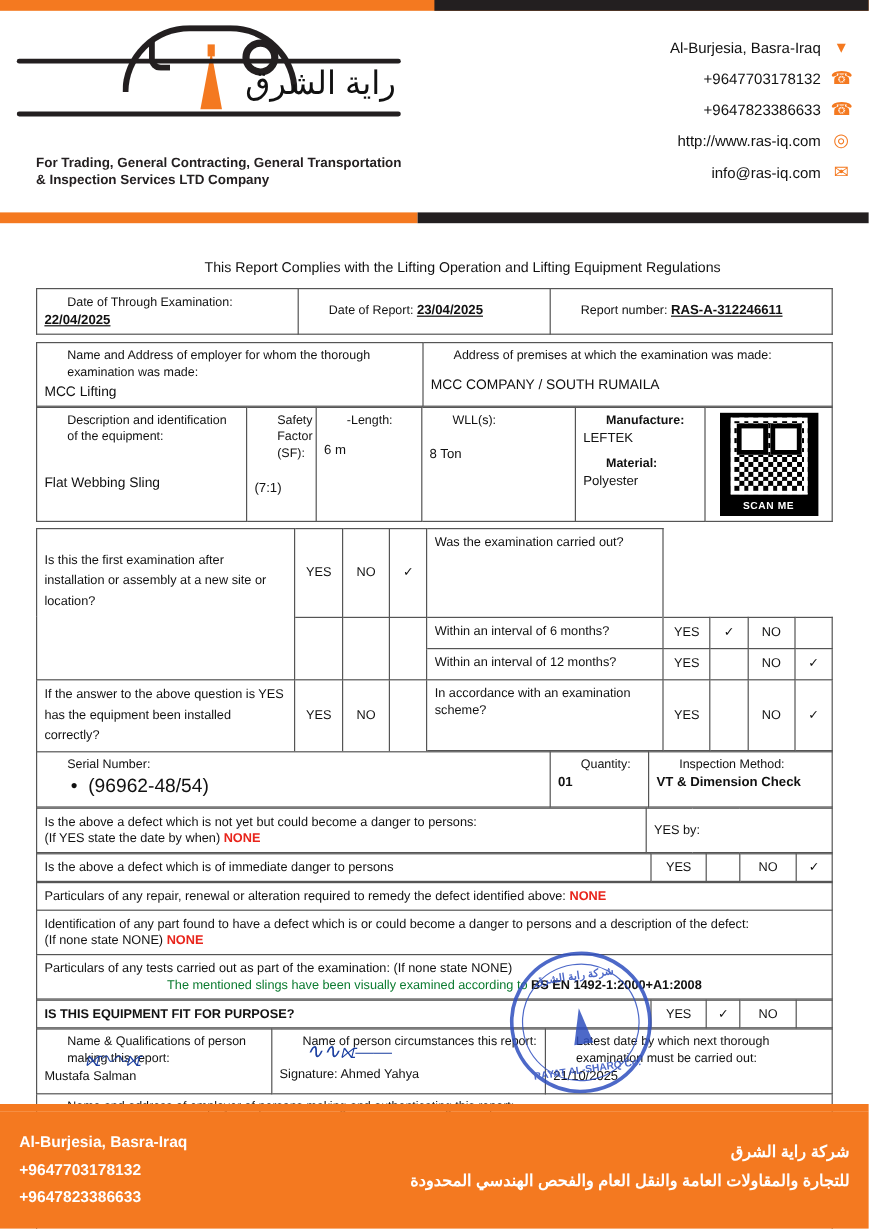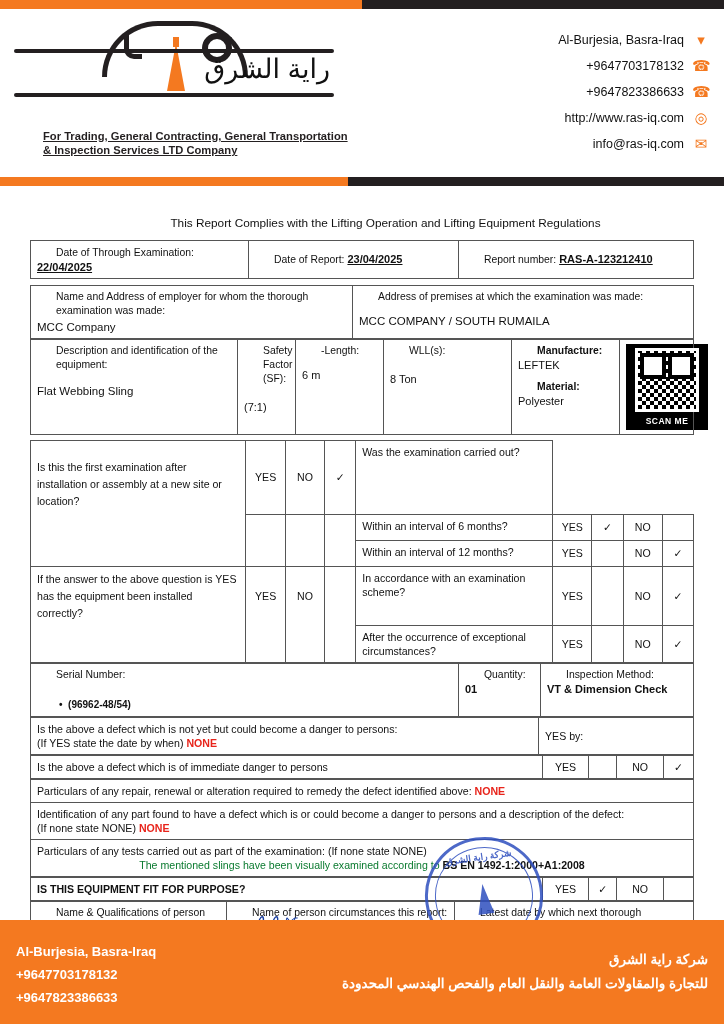--- a/index.html
+++ b/index.html
@@ -65,22 +65,22 @@
   .gear {
     position:absolute; left:188px; top:14px; width:30px; height:30px;
     border:6px solid #231f20; border-radius:50%;
   }
   .hook {
     position:absolute; left:110px; top:14px; width:18px; height:26px;
     border-left:5px solid #231f20; border-bottom:5px solid #231f20;
     border-radius:0 0 0 10px;
   }
   .logo-sub {
-    position:absolute; left:29px; top:110px; width:320px;
-    font-size:11.2px; line-height:14px; font-weight:bold; color:#231f20;text-decoration:underline;
+    position:absolute; left:16px; top:110px; width:320px;
+    font-size:11.2px; line-height:14px; font-weight:bold; color:#231f20;
   }
 
   .contact { position:absolute; right:14px; top:18px; width:330px; text-align:right; }
   .contact-row {
     position:relative; height:26px; line-height:26px;
     font-size:12.5px; color:#111; padding-right:26px;
   }
   .contact-ico {
     position:absolute; right:0; top:4px; width:18px; height:18px;
     color:#f47920; font-size:15px; line-height:18px; text-align:center;
@@ -236,49 +236,49 @@
         <td style="width:218px" class="mid">
           <span class="lbl">Date of Through Examination:</span>
           <span class="val">22/04/2025</span>
         </td>
         <td style="width:210px" class="mid">
           <span class="lbl">Date of Report:</span>
           <span class="val">23/04/2025</span>
         </td>
         <td class="mid">
           <span class="lbl">Report number:</span>
-          <span class="val">RAS-A-123212410</span>
+          <span class="val">RAS-A-312246611</span>
         </td>
       </tr>
     </tbody>
       </table>
 
     <div style="height:6px"></div>
 
     <table class="f">
       <tbody>
           <tr>
         <td style="width:322px;height:42px">
           <div class="lbl">Name and Address of employer for whom the thorough examination was made:</div>
-          <div style="font-size:11.5px;margin-top:2px">MCC Company</div>
+          <div style="font-size:11.5px;margin-top:2px">MCC Lifting</div>
         </td>
         <td>
           <div class="lbl">Address of premises at which the examination was made:</div>
           <div style="font-size:11.5px;margin-top:10px">MCC COMPANY / SOUTH RUMAILA</div>
         </td>
       </tr>
     </tbody>
       </table>
 
     <table class="f">
       <tbody>
           <tr>
-        <td style="width:207px;height:86px">
+        <td style="width:175px;height:86px">
           <div class="lbl">Description and identification of the equipment:</div>
-          <div style="font-size:11.5px;margin-top:12px">Flat Webbing Sling</div>
+          <div style="font-size:11.5px;margin-top:24px">Flat Webbing Sling</div>
         </td>
         <td style="width:58px">
           <div class="lbl">Safety Factor (SF):</div>
           <div style="font-size:11px;margin-top:14px">(7:1)</div>
         </td>
         <td style="width:88px">
           <div class="lbl">-Length:</div>
           <div style="font-size:11px;margin-top:10px">6 m</div>
         </td>
         <td style="width:128px">
@@ -348,40 +348,29 @@
         </td>
         <td class="yn mid center" style="border-bottom:none"><span>YES</span></td>
         <td class="yn mid center" style="border-bottom:none"><span>NO</span></td>
         <td class="tick mid center" style="border-bottom:none"></td>
         <td style="height:26px"><span>In accordance with an examination scheme?</span></td>
         <td class="yn mid center"><span>YES</span></td>
         <td class="tick mid center"></td>
         <td class="yn mid center"><span>NO</span></td>
         <td class="tick mid center">✓</td>
       </tr>
-      <tr>
-        <td style="border-top:none;height:26px"></td>
-        <td class="yn mid center" style="border-top:none"></td>
-        <td class="yn mid center" style="border-top:none"></td>
-        <td class="tick mid center" style="border-top:none"></td>
-        <td style="height:26px"><span>After the occurrence of exceptional circumstances?</span></td>
-        <td class="yn mid center"><span>YES</span></td>
-        <td class="tick mid center"></td>
-        <td class="yn mid center"><span>NO</span></td>
-        <td class="tick mid center">✓</td>
-      </tr>
     </tbody>
       </table>
 
     <table class="f">
       <tbody>
           <tr>
         <td style="width:428px;height:46px">
           <div class="lbl">Serial Number:</div>
-          <div style="font-size:10px;font-weight:bold;margin-left:22px;margin-top:16px">
+          <div style="font-size:16px;font-weight:normal;margin-left:22px;margin-top:4px">
             •&nbsp;&nbsp;<span>(96962-48/54)</span>
           </div>
         </td>
         <td style="width:82px">
           <div class="lbl">Quantity:</div>
           <div class="bold" style="font-size:11px">01</div>
         </td>
         <td>
           <div class="lbl">Inspection Method:</div>
           <div class="bold" style="font-size:11px">VT &amp; Dimension Check</div>

